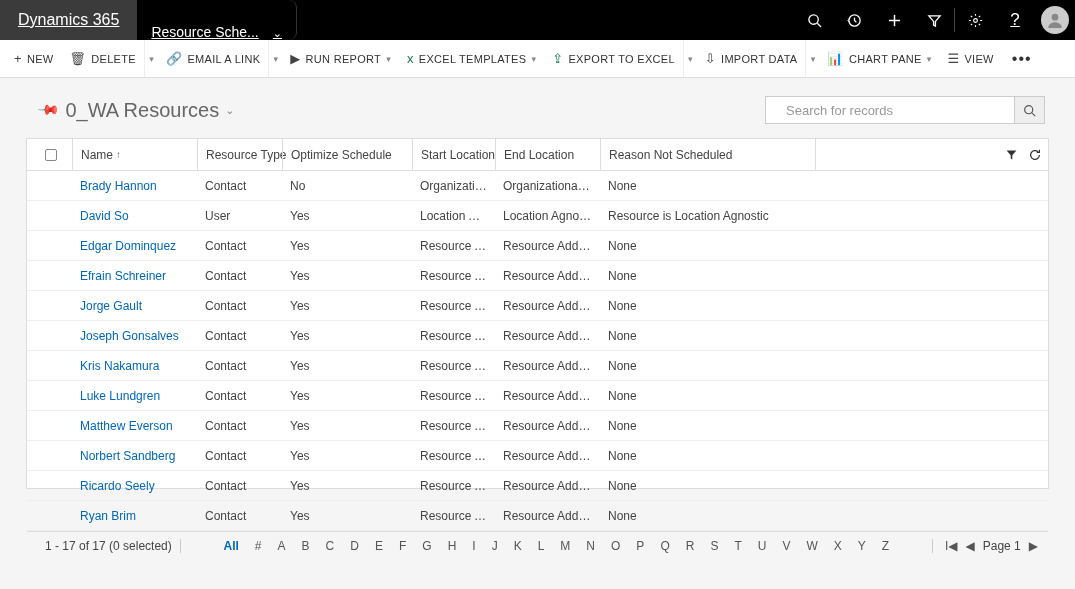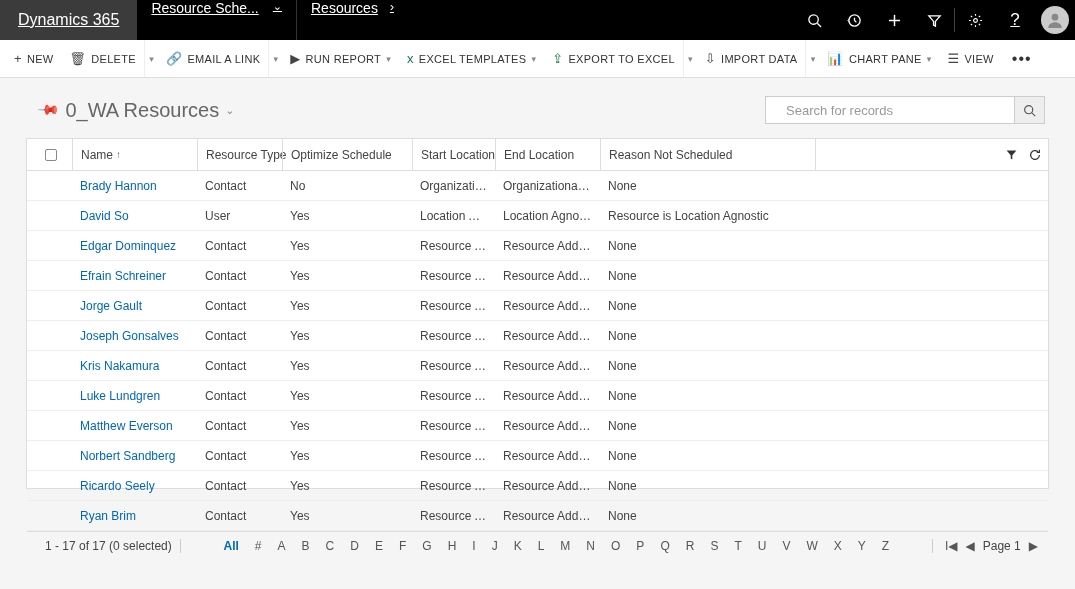--- a/index.html
+++ b/index.html
@@ -1,21 +1,21 @@
 <!DOCTYPE html>
 <html><head>
 <meta charset="utf-8">
 <style>
 * { margin:0; padding:0; box-sizing:border-box; font-family:"Segoe UI", Arial, sans-serif; }
 body { width:1075px; height:589px; background:#f5f5f5; overflow:hidden; font-size:13px; color:#333; }
 
 
 .topbar { height:40px; background:#000; color:#fff; display:flex; align-items:center;text-decoration:underline; }
 .brand { background:#3b3b3b; height:100%; padding:0 18px; display:flex; align-items:center; font-size:16px; font-weight:400; }
-.nav-area { height:100%; padding:0 14px; display:flex; align-items:flex-start; font-size:14px; cursor:pointer; }
+.nav-area { height:100%; padding:0 14px; display:flex; align-items:flex-end; font-size:14px; cursor:pointer;border-radius:8px; }
 .nav-area.divider { border-right:1px solid #333; }
 .topbar .spacer { flex:1; }
 .top-icon { width:40px; height:40px; display:flex; align-items:center; justify-content:center; cursor:pointer; font-size:15px; }
 .avatar-circle { width:28px; height:28px; border-radius:50%; background:#ccc; display:flex; align-items:center; justify-content:center; }
 
 
 .cmdbar { height:38px; background:#fff; border-bottom:1px solid #ddd; display:flex; align-items:center; padding:0 6px; font-size:11px; color:#333; }
 .cmd { display:flex; align-items:center; padding:0 8px; height:100%; cursor:pointer; text-transform:uppercase; letter-spacing:.3px; }
 .cmd .ic { margin-right:5px; font-size:13px; color:#444; text-transform:none; }
 .cmd-split { width:14px; height:100%; display:flex; align-items:center; justify-content:center; border-left:1px solid #eee; cursor:pointer; color:#888; font-size:9px;}
@@ -77,24 +77,20 @@
 svg { display:block; }
 </style>
 </head>
 <body>
 
 <div class="topbar">
   <div class="brand">Dynamics 365</div>
   <div class="nav-area divider">
     <span>Resource Sche...</span>
     <span style="margin-left:14px;font-size:11px;">⌄</span>
-  </div>
-  <div class="nav-area">
-    <span>Resources</span>
-    <span style="margin-left:12px;font-size:12px;">›</span>
   </div>
   <div class="spacer"></div>
   <div class="top-icon">
     <svg width="15" height="15" viewBox="0 0 16 16" stroke="#fff" stroke-width="1.4" fill="none">
         <circle cx="7" cy="7" r="5"></circle>
         <line x1="11" y1="11" x2="15" y2="15"></line>
       </svg>
   </div>
   <div class="top-icon">
     <svg width="15" height="15" viewBox="0 0 16 16" stroke="#fff" stroke-width="1.4" fill="none">

